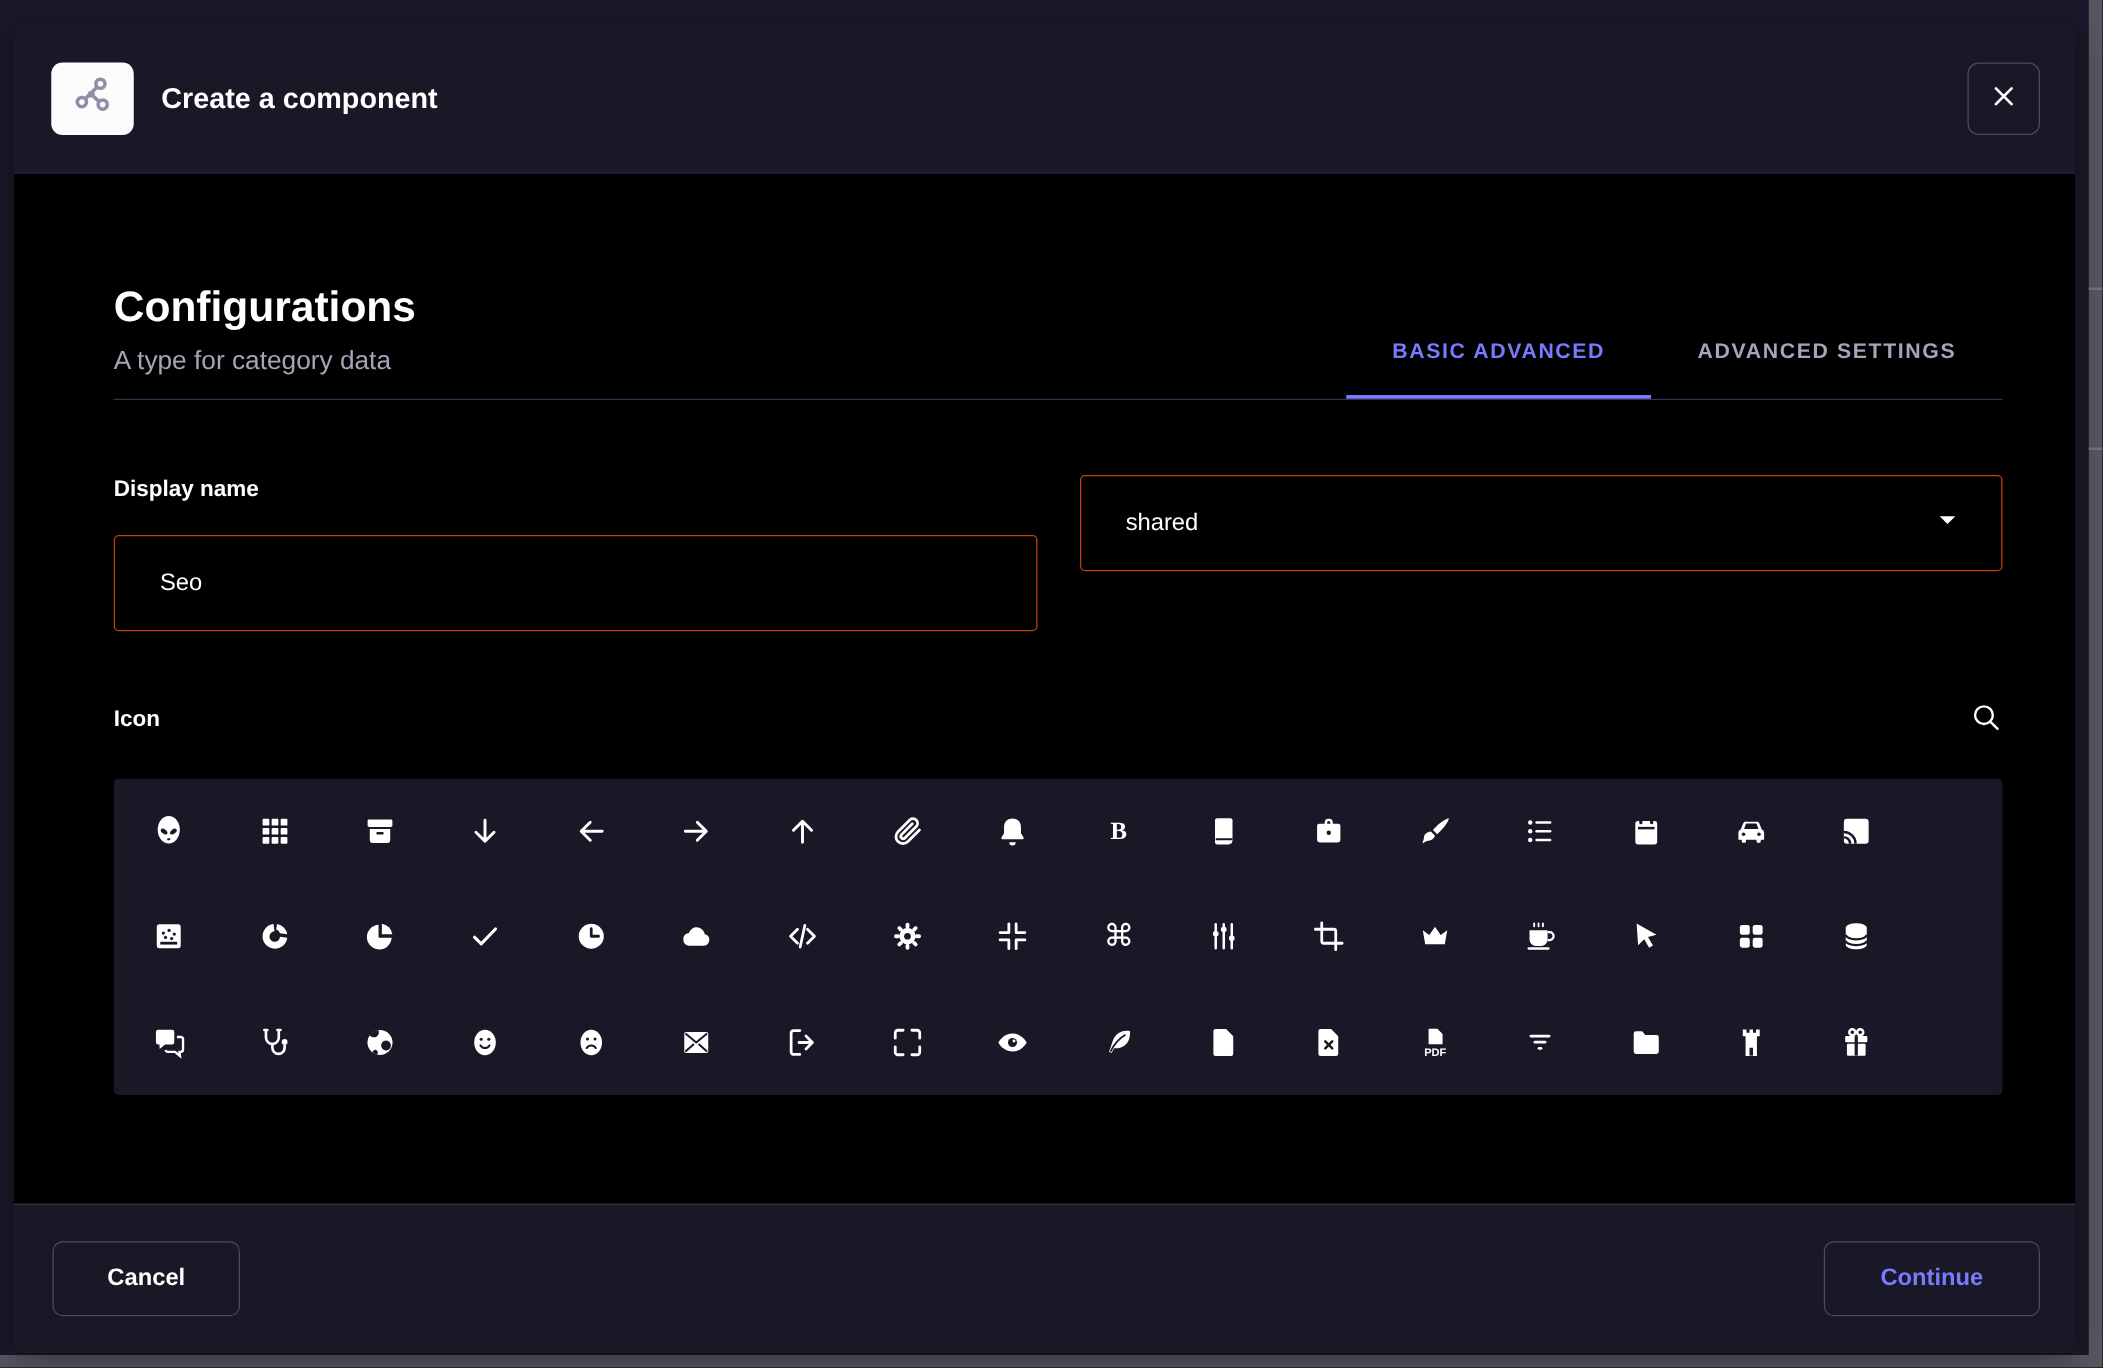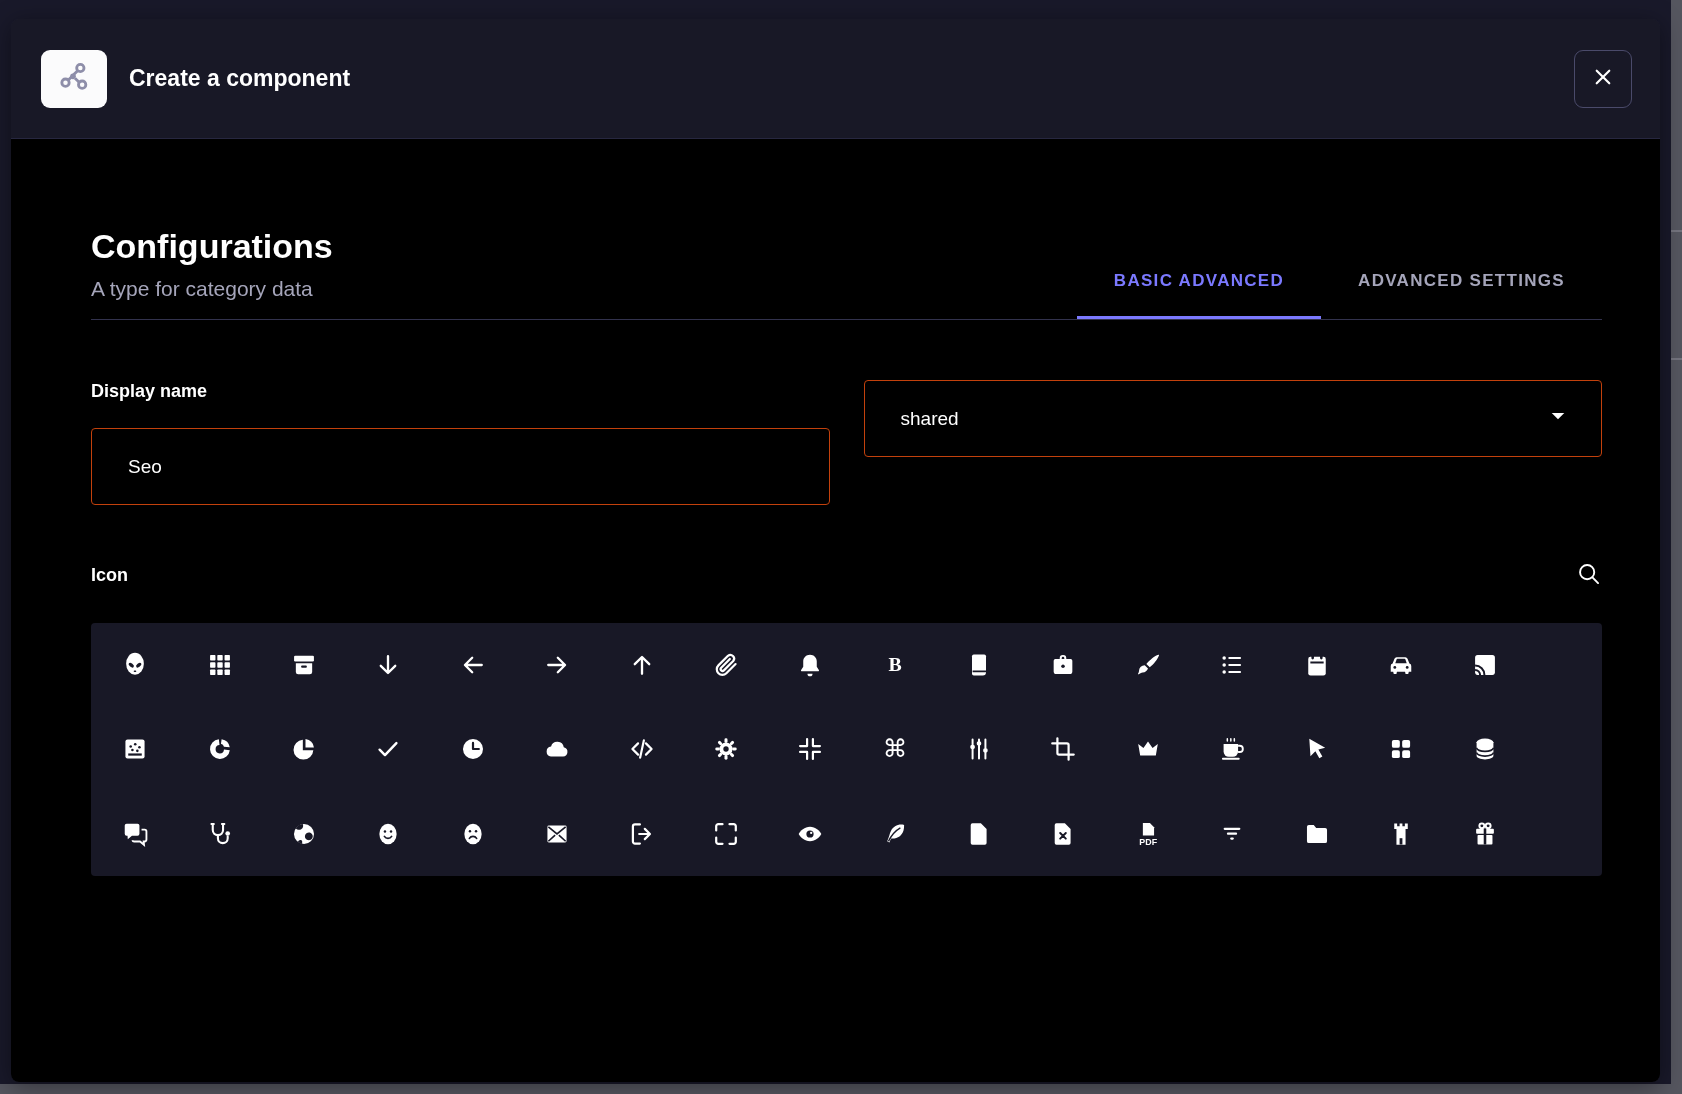--- a/index.html
+++ b/index.html
@@ -506,14 +506,18 @@
             <rect x="5.6" y="12.8" width="12.8" height="8.2" rx="0.8" fill="#fff"></rect>
             <circle cx="9.3" cy="5" r="2.1" fill="none" stroke="#fff" stroke-width="1.7"></circle>
             <circle cx="14.7" cy="5" r="2.1" fill="none" stroke="#fff" stroke-width="1.7"></circle>
             <rect x="10.9" y="7.6" width="2.2" height="13.4" fill="#181826"></rect>
           </svg>
         </div>
       </div>
 
   </div>
 
+  <div class="modal-footer">
+    <button class="btn cancel">Cancel</button>
+    <button class="btn continue">Continue</button>
+  </div>
 
 </div>
 
 </body></html>

